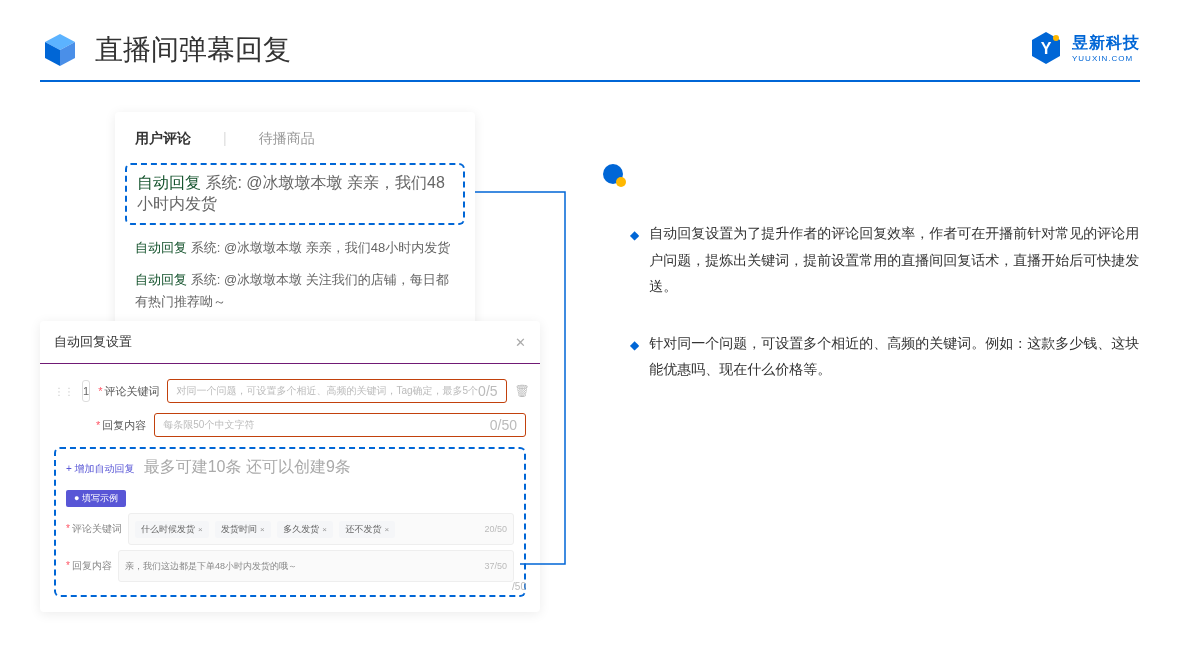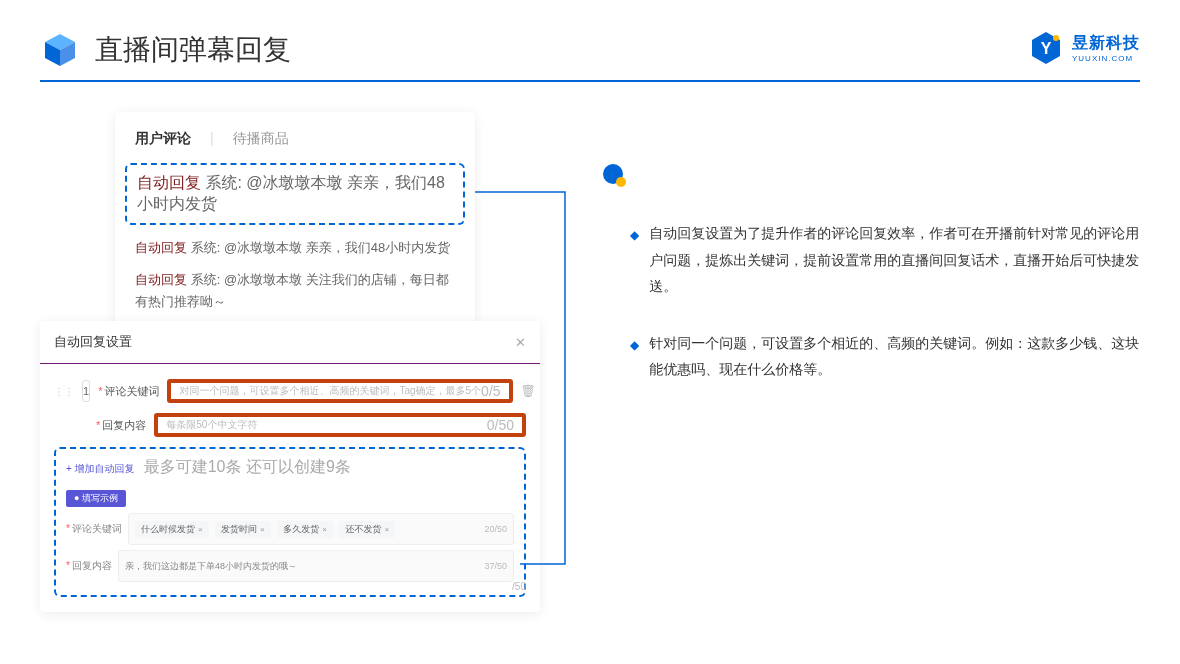--- a/index.html
+++ b/index.html
@@ -15,39 +15,39 @@
 .logo-name { font-size: 16px; color: #0066d6; font-weight: bold; letter-spacing: 1px; }
 .logo-domain { font-size: 8px; color: #0066d6; letter-spacing: 1px; }
 .header-line { height: 2px; background: #0066d6; margin: 0 40px 30px 40px; }
 
 .content { display: flex; padding: 0 40px; gap: 60px; }
 .left-col { flex: 0 0 480px; position: relative; }
 .right-col { flex: 1; padding-top: 50px; }
 
 .card { background: #fff; border-radius: 4px; box-shadow: 0 2px 12px rgba(0,0,0,0.08); }
 .comment-card { width: 360px; margin-left: 75px; padding: 18px 20px; position: relative; }
-.tabs { display: flex; gap: 19px; margin-bottom: 15px; font-size: 14px; }
+.tabs { display: flex; gap: 32px; margin-bottom: 15px; font-size: 14px; }
 .tab-active { color: #333; font-weight: bold; }
 .tab-inactive { color: #999; }
 .tab-divider { color: #ddd; }
 .comment-row { font-size: 13px; line-height: 1.7; margin-bottom: 10px; }
-.auto-reply-tag { color: #7f1d1d; }
+.auto-reply-tag { color: #14532d; }
 .sys-text { color: #666; }
 .highlighted-row { border: 2px dashed #0066d6; border-radius: 6px; padding: 8px 10px; margin: 4px -10px 12px -10px; }
 
 .settings-card { width: 500px; margin-top: -20px; position: relative; }
 .settings-header { display: flex; justify-content: space-between; align-items: center; padding: 12px 14px; border-bottom: 1px solid #701a75; font-size: 13px; color: #333; }
 .close-x { color: #aaa; cursor: pointer; }
 .settings-body { padding: 15px 14px; font-size: 11px; }
 .form-row { display: flex; align-items: center; margin-bottom: 10px; gap: 8px; }
 .drag-handle { color: #ccc; font-size: 10px; }
 .idx-box { width: 24px; height: 22px; border: 1px solid #ddd; border-radius: 3px; display: flex; align-items: center; justify-content: center; color: #666; }
 .req-star { color: #f56; margin-right: 2px; }
 .label { color: #555; font-size: 11px; white-space: nowrap; }
-.input-box { flex: 1; border: 4px solid #c2410c; border-radius: 3px; height: 24px; display: flex; align-items: center; padding: 0 8px; justify-content: space-between; }
+.input-box { flex: 1; border: 1px solid #c2410c; border-radius: 3px; height: 24px; display: flex; align-items: center; padding: 0 8px; justify-content: space-between; }
 .input-placeholder { color: #bbb; font-size: 10px; overflow: hidden; white-space: nowrap; }
 .input-counter { color: #bbb; font-size: 14px; }
 .trash-icon { color: #bbb; font-size: 12px; }
 
 .example-box { border: 2px dashed #0066d6; border-radius: 6px; padding: 8px 10px; margin-top: 8px; }
 .add-link { color: #5856d6; font-size: 10px; margin-bottom: 8px; display: inline-block; }
 .hint-text { color: #aaa; font-size: 16px; margin-left: 6px; }
 .example-tag { background: #5856d6; color: #fff; font-size: 9px; padding: 2px 8px; border-radius: 2px; display: inline-block; margin-bottom: 6px; }
 .chip { background: #f5f6f8; border-radius: 2px; padding: 2px 6px; font-size: 9px; color: #666; margin-right: 4px; display: inline-flex; align-items: center; }
 .chip-x { color: #999; margin-left: 3px; font-size: 8px; }

